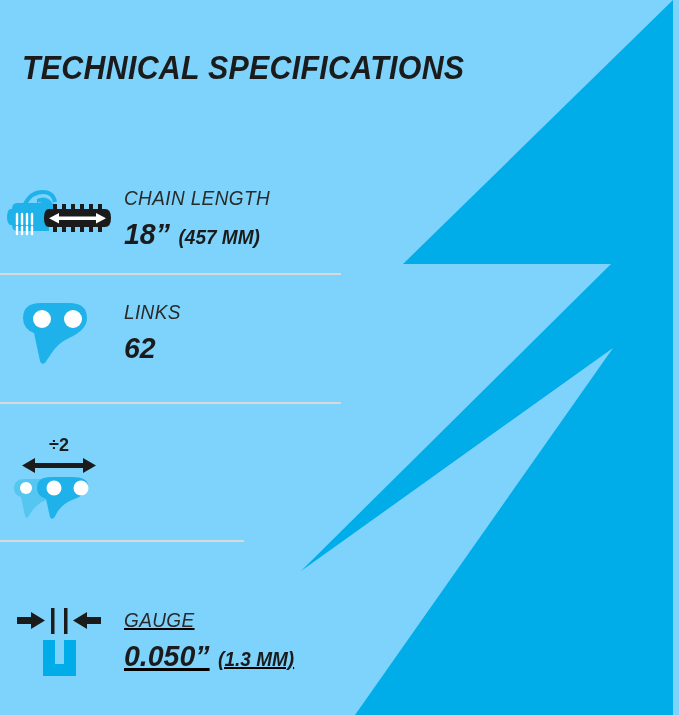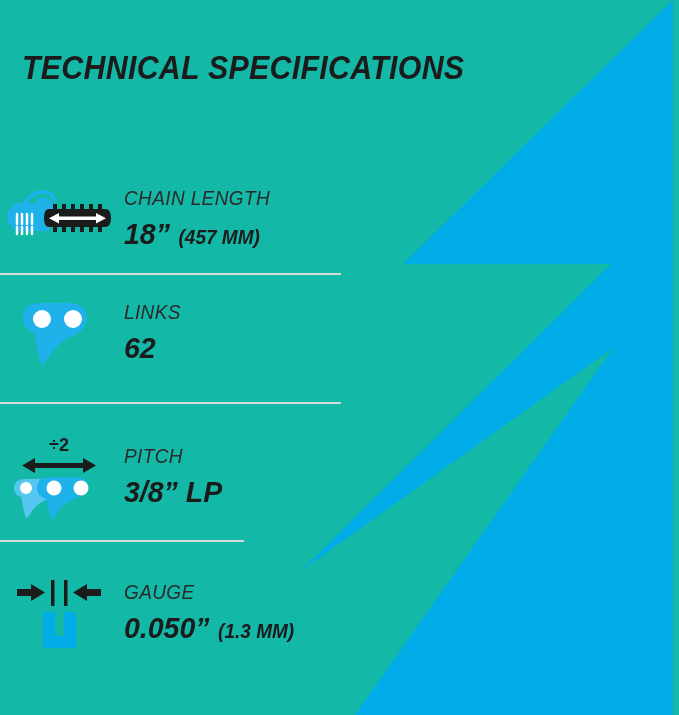--- a/index.html
+++ b/index.html
@@ -7,21 +7,21 @@
     padding: 0;
     background: #ffffff;
   }
   body {
     font-family: "Liberation Sans", sans-serif;
   }
   #page {
     position: relative;
     width: 679px;
     height: 715px;
-    background: #14b8a6;
+    background: #7dd3fc;
     overflow: hidden;
   }
 
   
   #brand-graphic {
     position: absolute;
     left: 0;
     top: 0;
     width: 679px;
     height: 715px;
@@ -50,21 +50,21 @@
     position: absolute;
     left: 0;
     width: 345px;
     height: 112px;
     display: flex;
     align-items: center;
   }
   #row-0 { top: 162px; }
   #row-1 { top: 276px; }
   #row-2 { top: 420px; }
-  #row-3 { top: 556px; }
+  #row-3 { top: 584px; text-decoration: underline; }
 
   .spec-icon {
     width: 118px;
     min-width: 118px;
     height: 96px;
     display: flex;
     align-items: center;
     justify-content: center;
   }
   .spec-text {
@@ -218,27 +218,20 @@
         </g>
 
         <path fill="#55c6f0" d="M16 46 q-11 0 -11 9 q0 7 7 9 l4 19 q1 3 3 1 l4 -6 q5 -7 12 -10 q11 -5 11 -13 q0 -9 -11 -9 z"></path>
         <circle cx="17" cy="55" r="6" fill="#ffffff"></circle>
 
         <path fill="#1fb2ea" d="M42 44 q-14 0 -14 11 q0 8 9 11 l4 18 q1 3 4 1 l4 -7 q6 -8 14 -11 q16 -6 16 -14 q0 -9 -16 -9 z"></path>
         <circle cx="45" cy="55" r="7.5" fill="#ffffff"></circle>
         <circle cx="72" cy="55" r="7.5" fill="#ffffff"></circle>
       </svg>
     </div>
-    <div class="spec-text">
-      <div class="spec-label">PITCH</div>
-      <div class="spec-value-line">
-        <span class="spec-value">3/8” LP</span>
-
-      </div>
-    </div>
   </div>
 
   <div class="spec-row" id="row-3">
     <div class="spec-icon">
       <svg width="100" height="80" viewBox="0 0 100 80">
 
         <g fill="#1b1b1b">
           <rect x="8" y="17" width="16" height="7"></rect>
           <polygon points="36,20.5 22,12 22,29"></polygon>
           <rect x="76" y="17" width="16" height="7"></rect>

